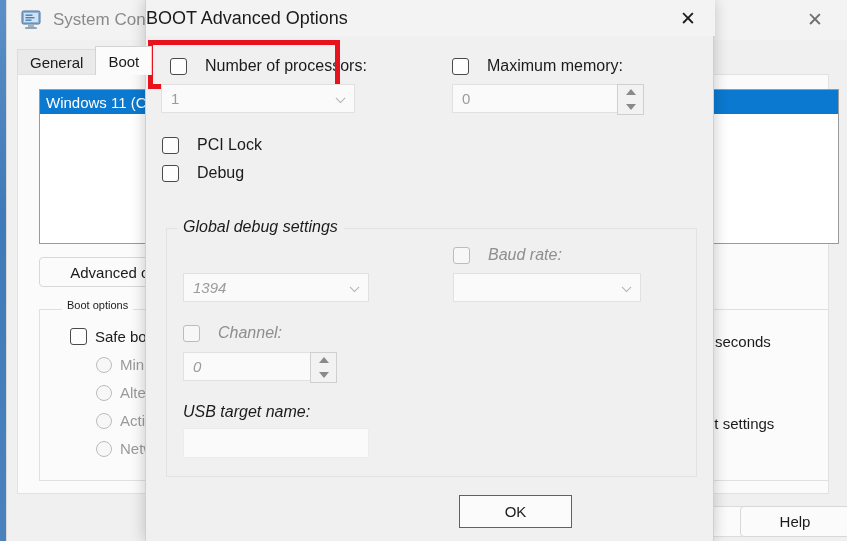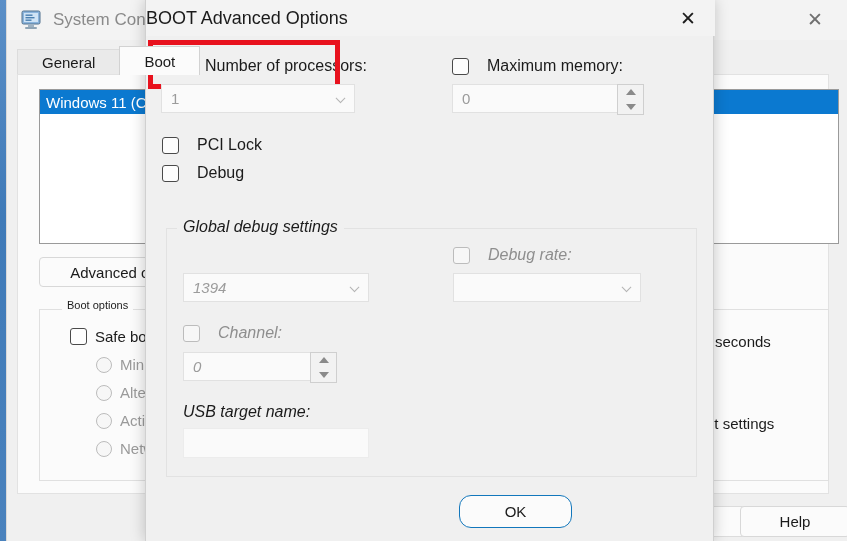--- a/index.html
+++ b/index.html
@@ -54,21 +54,21 @@
     font-size: 19px; color: #707070;
     font-family: "DejaVu Sans", sans-serif;
   }
 
   
   .tabstrip {
     position: absolute; left: 10px; top: 47px;
     height: 28px; display: flex; align-items: flex-end;
   }
   .tab {
-    height: 26px; padding: 0 24px;
+    height: 26px; padding: 0 12px;
     font-size: 15px; color: #1b1b1b;
     display: flex; align-items: center;
     background: #eaeaea;
     border: 1px solid #dcdcdc;
     border-bottom: none;
     margin-right: -1px;
   }
   .tab.active {
     background: #fbfbfb; height: 29px;
     border-color: #d2d2d2;
@@ -259,21 +259,21 @@
   .lbl-static {
     position: absolute; font-size: 16px; color: #1b1b1b; white-space: nowrap;
   }
   .textbox {
     position: absolute; height: 30px;
     background: #fafafa; border: 1px solid #ececec;
   }
 
   .dlg-btn {
     position: absolute; height: 33px; width: 113px;
-    border-radius: 12px;
+    border-radius: 0;
     background: #fbfbfb; border: 1px solid #d6d6d6;
     font-size: 15px; color: #1b1b1b;
     display: flex; align-items: center; justify-content: center;
   }
   .dlg-btn.default { border: 1.6px solid #1277bc; }
 </style>
 </head>
 <body>
 
 <div id="screen">
@@ -401,21 +401,21 @@
       <div class="dlg-group">
         <div class="dlg-group-label">Global debug settings</div>
 
         <div class="combo" style="left:16px; top:44px; width:186px">
           <span>1394</span>
           <span class="chev"></span>
         </div>
 
         <div class="row-check dim" style="left:286px; top:17px">
           <span class="cb disabled"></span>
-          <span>Debug rate:</span>
+          <span>Baud rate:</span>
         </div>
         <div class="combo" style="left:286px; top:44px; width:188px">
           <span></span>
           <span class="chev"></span>
         </div>
 
         <div class="row-check dim" style="left:16px; top:95px">
           <span class="cb disabled"></span>
           <span>Channel:</span>
         </div>

